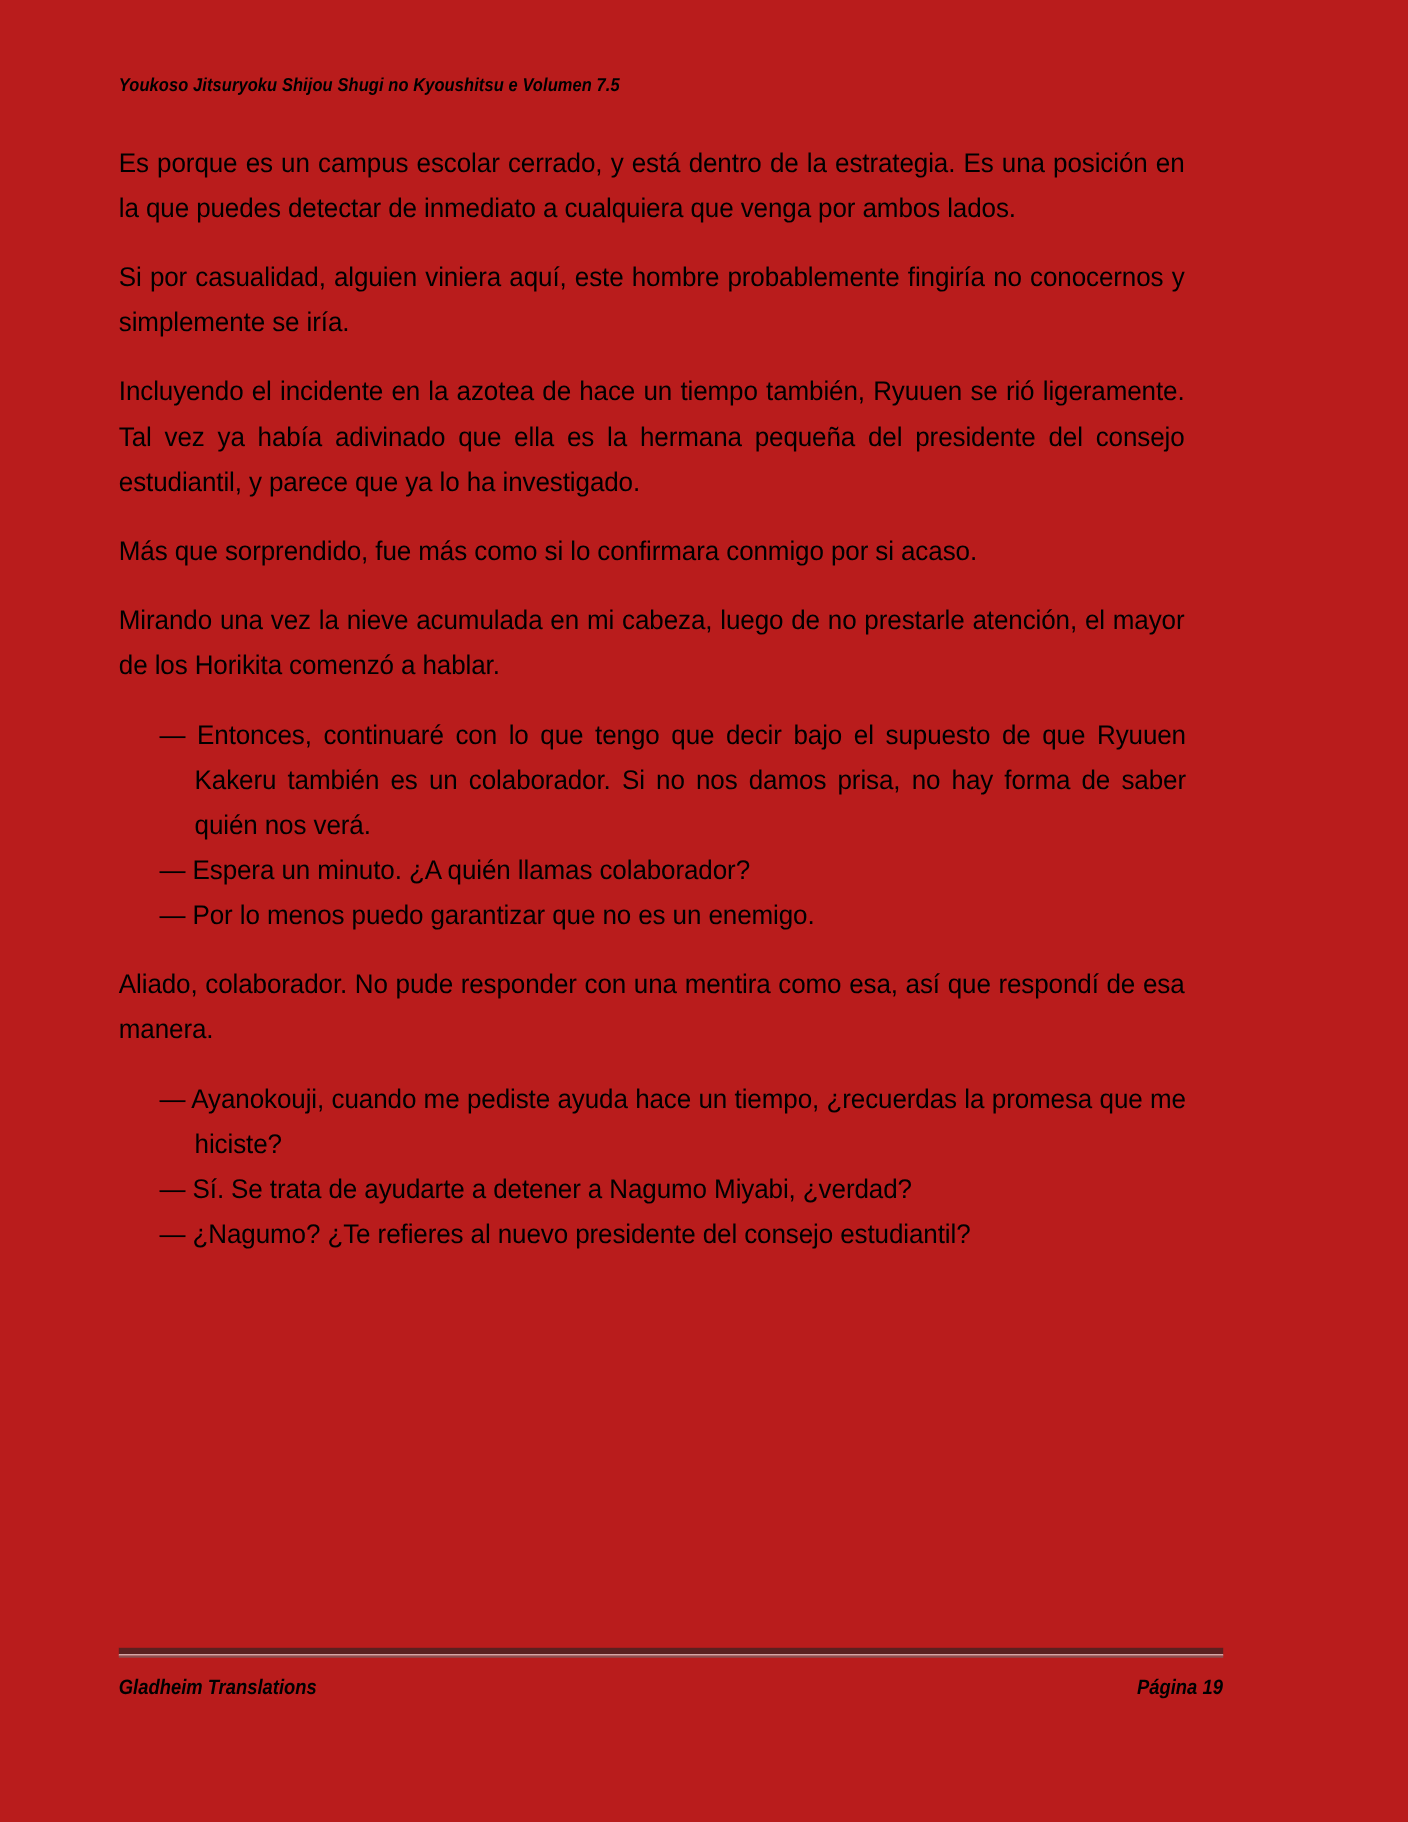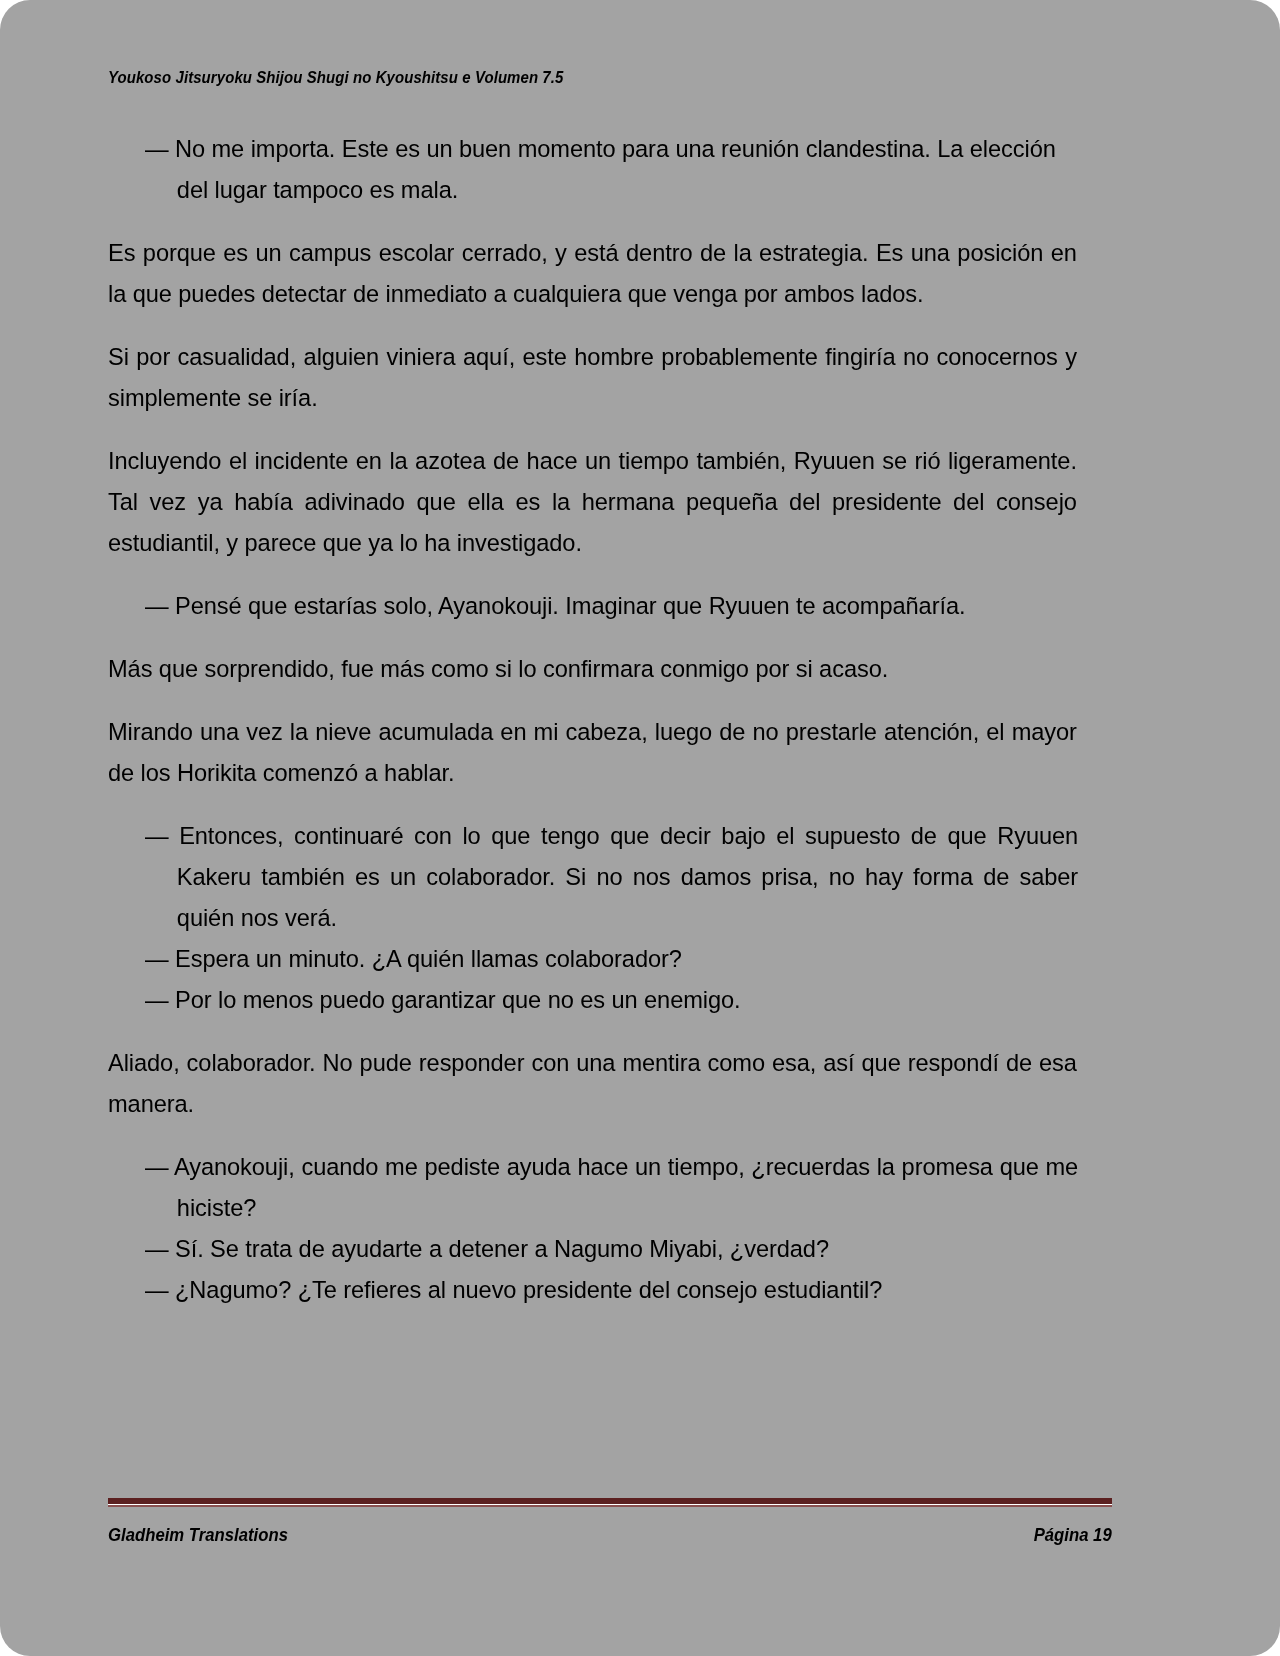--- a/index.html
+++ b/index.html
@@ -4,25 +4,24 @@
 <style>
   html, body {
     margin: 0;
     padding: 0;
     background: #ffffff;
   }
   .page {
     position: relative;
     width: 1280px;
     height: 1656px;
-    background: #a3a3a3;
+    background: #b91c1c;
     box-sizing: border-box;
     font-family: "Liberation Sans", sans-serif;
     overflow: hidden;
-    border-radius: 30px;
   }
 
   
   .header {
     position: absolute;
     left: 108px;
     top: 68px;
     width: 1004px;
     height: 26px;
   }
@@ -125,34 +124,28 @@
 <body>
 
 <div class="page">
 
   <div class="header">
     <div class="header-title">Youkoso Jitsuryoku Shijou Shugi no Kyoushitsu e Volumen 7.5</div>
   </div>
 
   <div class="content">
 
-    <div class="dialogue">
-      <div class="line">— No me importa. Este es un buen momento para una reunión clandestina. La elección del lugar tampoco es mala.</div>
-    </div>
 
     <p class="para">Es porque es un campus escolar cerrado, y está dentro de la estrategia. Es una posición en la que puedes detectar de inmediato a cualquiera que venga por ambos lados.</p>
 
     <p class="para">Si por casualidad, alguien viniera aquí, este hombre probablemente fingiría no conocernos y simplemente se iría.</p>
 
 
     <p class="para">Incluyendo el incidente en la azotea de hace un tiempo también, Ryuuen se rió ligeramente. Tal vez ya había adivinado que ella es la hermana pequeña del presidente del consejo estudiantil, y parece que ya lo ha investigado.</p>
 
-    <div class="dialogue">
-      <div class="line">— Pensé que estarías solo, Ayanokouji. Imaginar que Ryuuen te acompañaría.</div>
-    </div>
 
     <p class="para">Más que sorprendido, fue más como si lo confirmara conmigo por si acaso.</p>
 
     <p class="para">Mirando una vez la nieve acumulada en mi cabeza, luego de no prestarle atención, el mayor de los Horikita comenzó a hablar.</p>
 
     <div class="dialogue tight">
       <div class="line justified">— Entonces, continuaré con lo que tengo que decir bajo el supuesto de que Ryuuen Kakeru también es un colaborador. Si no nos damos prisa, no hay forma de saber quién nos verá.</div>
       <div class="line">— Espera un minuto. ¿A quién llamas colaborador?</div>
       <div class="line">— Por lo menos puedo garantizar que no es un enemigo.</div>
     </div>

